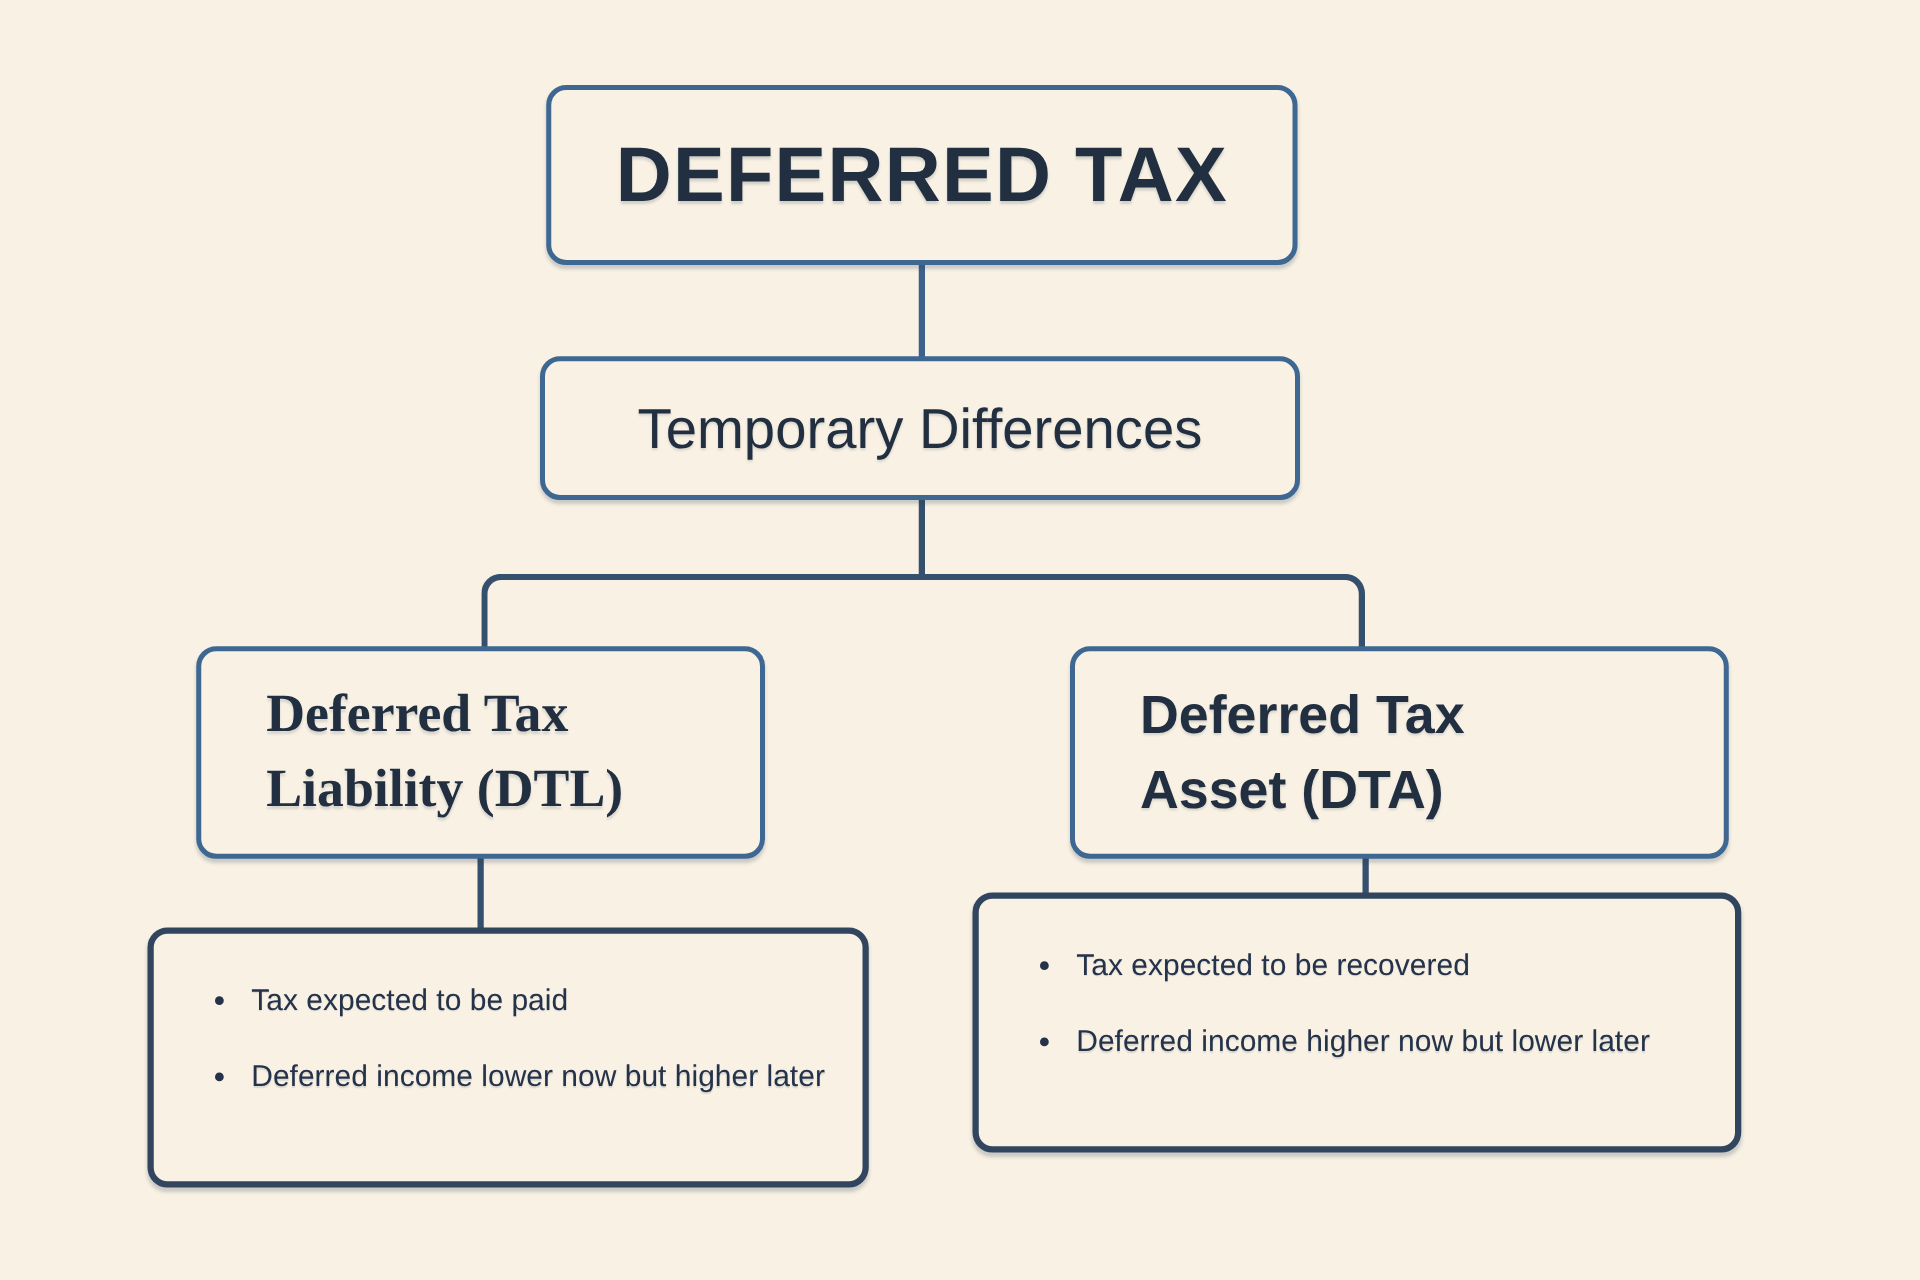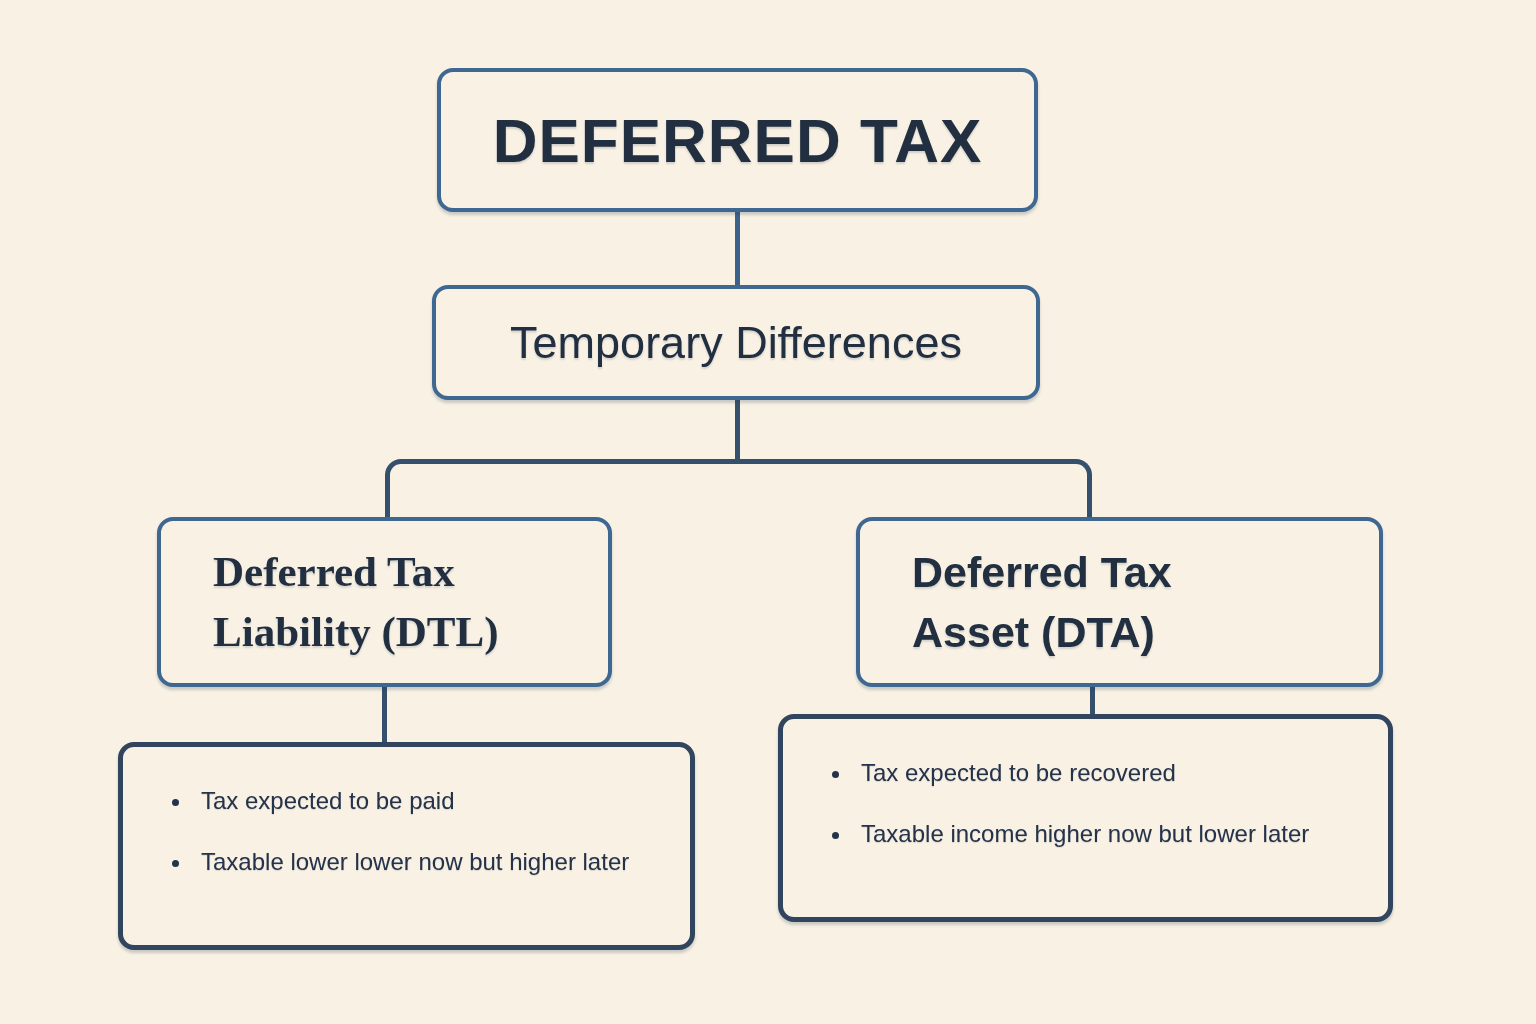--- a/index.html
+++ b/index.html
@@ -109,24 +109,24 @@
     <span class="branch-label">Deferred Tax Liability (DTL)</span>
   </div>
 
   <div class="node blue-border branch-box dta-box">
     <span class="branch-label">Deferred Tax Asset (DTA)</span>
   </div>
 
   <div class="node navy-border details-box dtl-details">
     <ul>
       <li>Tax expected to be paid</li>
-      <li>Taxable lower lower now but higher later</li>
+      <li>Deferred income lower now but higher later</li>
     </ul>
   </div>
 
   <div class="node navy-border details-box dta-details">
     <ul>
       <li>Tax expected to be recovered</li>
-      <li>Taxable income higher now but lower later</li>
+      <li>Deferred income higher now but lower later</li>
     </ul>
   </div>
 
 </div>
 
 </body></html>

